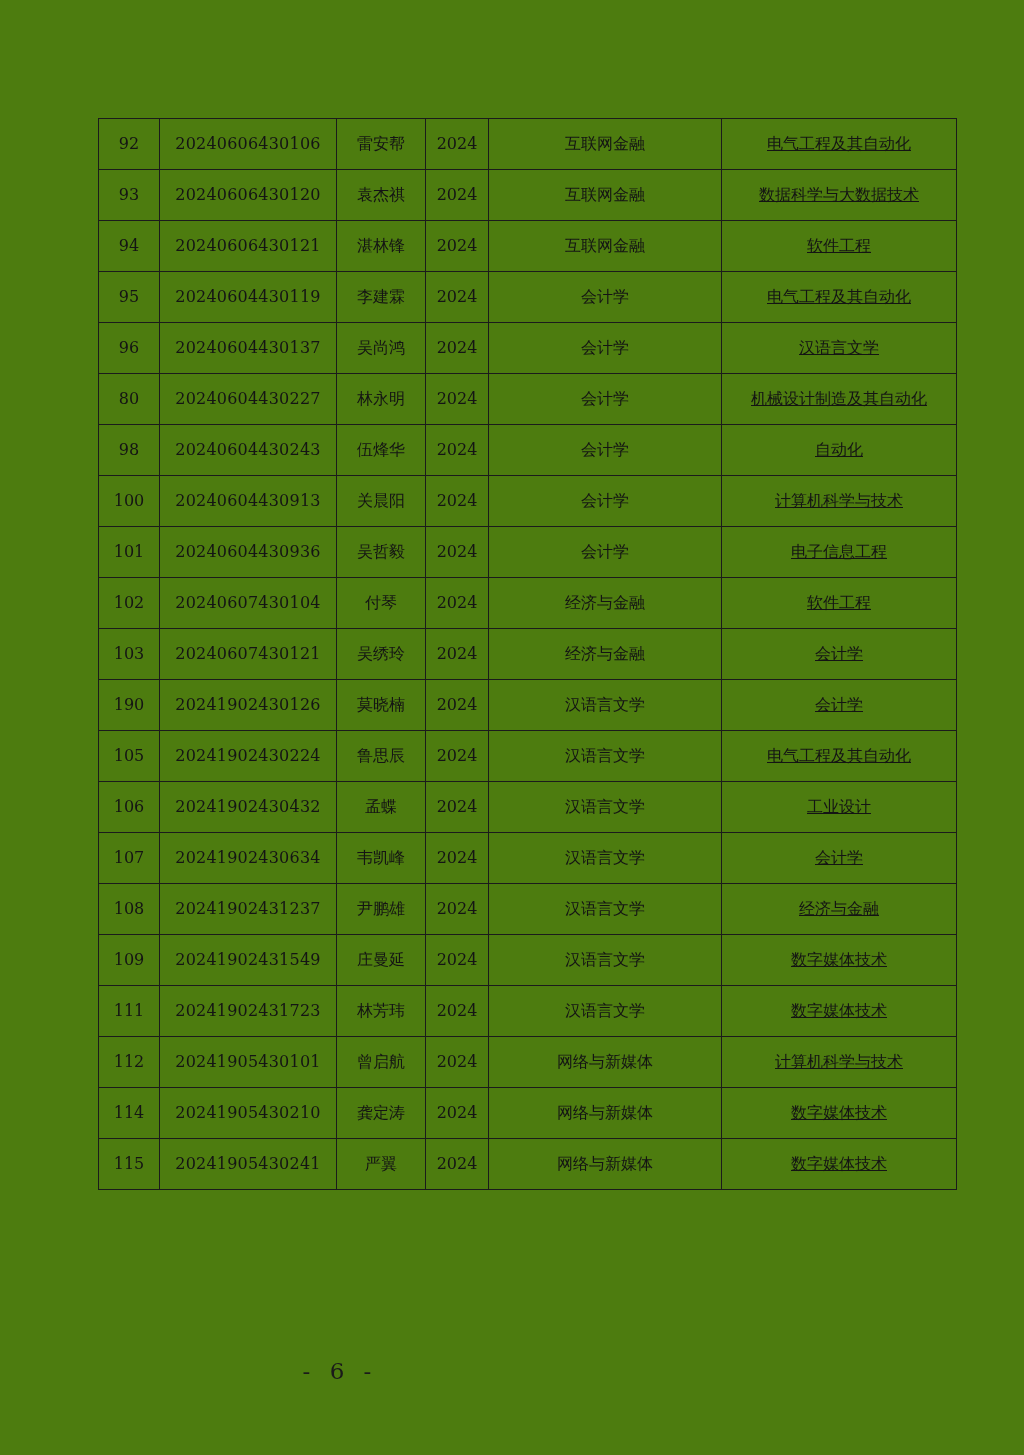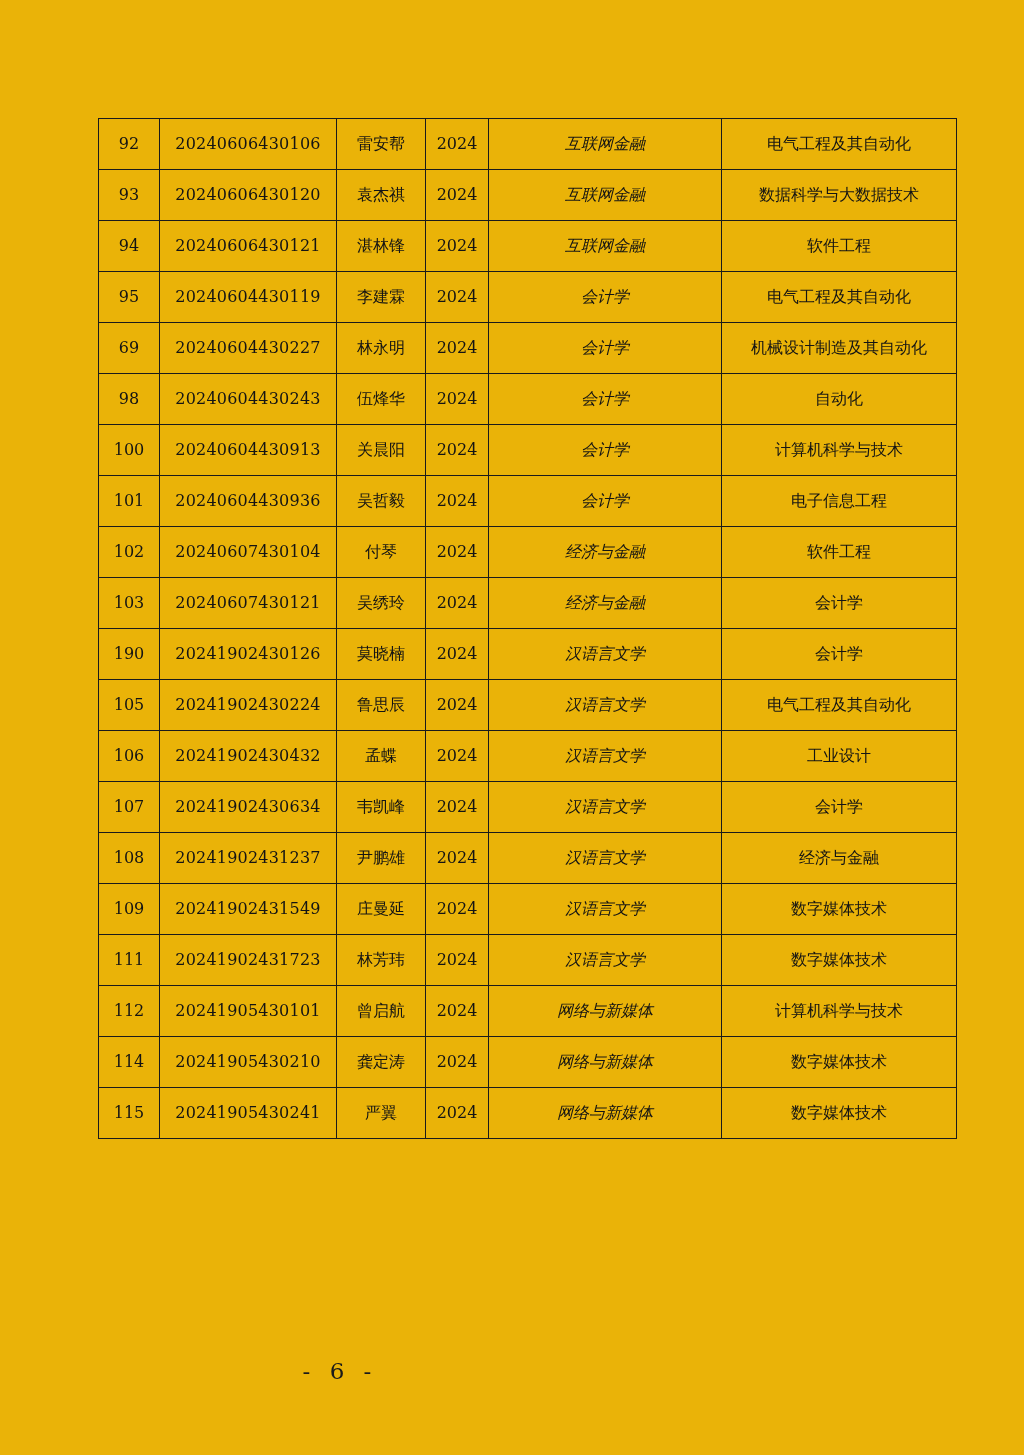--- a/index.html
+++ b/index.html
@@ -12,21 +12,21 @@
     height: 1455px;
     font-family: "DejaVu Serif", "Liberation Serif", serif;
     color: #111111;
     position: relative;
     overflow: hidden;
   }
   .page {
     position: relative;
     width: 1024px;
     height: 1455px;
-    background: #eab308;
+    background: #4d7c0f;
   }
   .table-wrap {
     position: absolute;
     left: 98px;
     top: 118px;
     width: 828px;
   }
   table.roster {
     border-collapse: collapse;
     width: 828px;
@@ -42,22 +42,22 @@
     padding: 0 2px;
     font-family: "DejaVu Serif", "Liberation Serif", serif;
     color: #141414;
     white-space: nowrap;
     overflow: hidden;
   }
   td.c-index { width: 56px; font-size: 17px; }
   td.c-id    { width: 172px; font-size: 17px; letter-spacing: 0.2px; margin-top: 31px; }
   td.c-name  { width: 84px; margin-top: 16px; }
   td.c-year  { width: 58px; font-size: 17px; }
-  td.c-major { width: 228px; font-style: italic; }
-  td.c-target { width: 230px; }
+  td.c-major { width: 228px; }
+  td.c-target { width: 230px; text-decoration: underline; }
   .footer {
     position: absolute;
     left: 0;
     top: 1358px;
     width: 1024px;
     text-align: center;
     font-size: 23px;
     letter-spacing: 6px;
     color: #1a1a1a;
     font-family: "DejaVu Serif", "Liberation Serif", serif;
@@ -100,21 +100,29 @@
           </tr>
           <tr>
             <td class="c-index">95</td>
             <td class="c-id">20240604430119</td>
             <td class="c-name">李建霖</td>
             <td class="c-year">2024</td>
             <td class="c-major">会计学</td>
             <td class="c-target">电气工程及其自动化</td>
           </tr>
           <tr>
-            <td class="c-index">69</td>
+            <td class="c-index">96</td>
+            <td class="c-id">20240604430137</td>
+            <td class="c-name">吴尚鸿</td>
+            <td class="c-year">2024</td>
+            <td class="c-major">会计学</td>
+            <td class="c-target">汉语言文学</td>
+          </tr>
+          <tr>
+            <td class="c-index">80</td>
             <td class="c-id">20240604430227</td>
             <td class="c-name">林永明</td>
             <td class="c-year">2024</td>
             <td class="c-major">会计学</td>
             <td class="c-target">机械设计制造及其自动化</td>
           </tr>
           <tr>
             <td class="c-index">98</td>
             <td class="c-id">20240604430243</td>
             <td class="c-name">伍烽华</td>

